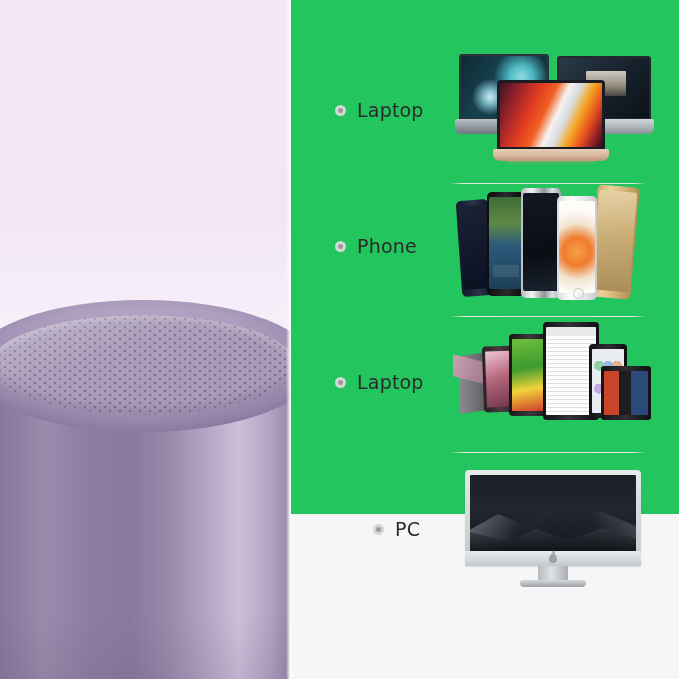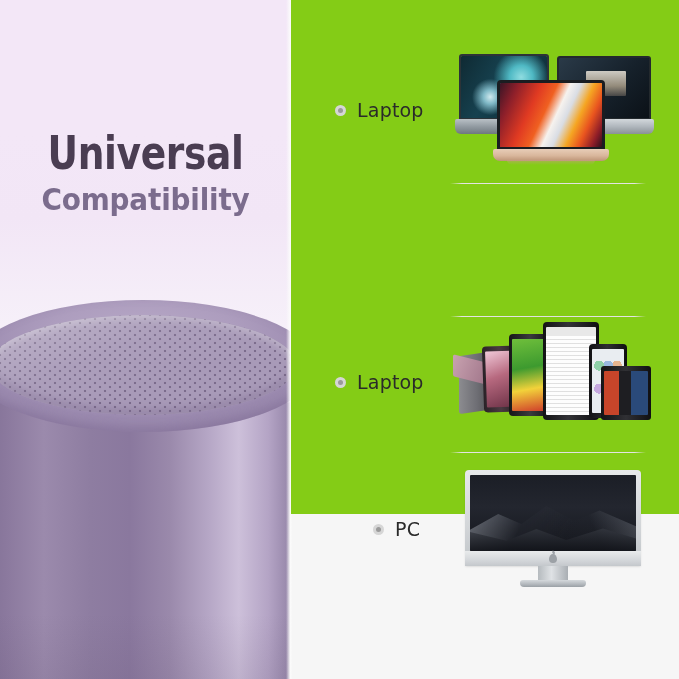--- a/index.html
+++ b/index.html
@@ -154,21 +154,21 @@
     border-radius: 50%;
     background: linear-gradient(160deg, rgba(255,255,255,0.30) 0%, rgba(255,255,255,0.05) 38%, rgba(255,255,255,0) 62%);
     pointer-events: none;
   }
 
   
   .right-panel {
     position: absolute;
     left: 291px; top: 0;
     width: 388px; height: 514px;
-    background: #84cc16;
+    background: #22c55e;
   }
 
   .row {
     position: absolute;
     left: 0;
     width: 388px;
     height: 136px;
   }
   .row-1 { top: 42px; }
   .row-2 { top: 178px; }
@@ -461,24 +461,20 @@
     border-radius: 3px 3px 4px 4px;
   }
 </style>
 </head>
 <body>
 
 <div class="canvas">
 
   <div class="left-panel">
 
-    <div class="headline-wrap">
-      <div class="headline-1">Universal</div>
-      <div class="headline-2">Compatibility</div>
-    </div>
 
     <div class="speaker">
       <div class="speaker-body">
         <div class="speaker-body-shadow"></div>
 
       </div>
       <div class="chrome-ring"></div>
       <div class="speaker-top">
         <div class="speaker-mesh"></div>
         <div class="speaker-mesh-sheen"></div>
@@ -512,20 +508,46 @@
           <div class="lt-screen">
               <div class="scr-img"></div>
             </div>
           <div class="lt-base"></div>
           <div class="lt-foot"></div>
         </div>
       </div>
     </div>
     <div class="divider divider-1"></div>
 
+    <div class="row row-2">
+      <div class="row-label">
+        <span class="bullet"></span>
+        <span class="row-label-text">Phone</span>
+      </div>
+      <div class="media">
+        <div class="ph phone-1">
+            <div class="ph-scr"></div>
+          </div>
+        <div class="ph phone-2">
+            <div class="ph-scr">
+              <div class="ph-dock"></div>
+            </div>
+          </div>
+        <div class="ph phone-3">
+            <div class="ph-scr"></div>
+          </div>
+        <div class="ph phone-4">
+            <div class="ph-scr"></div>
+            <div class="ph-home"></div>
+          </div>
+        <div class="ph phone-5">
+            <div class="ph-scr"></div>
+          </div>
+      </div>
+    </div>
     <div class="divider divider-2"></div>
 
     <div class="row row-3">
       <div class="row-label">
         <span class="bullet"></span>
         <span class="row-label-text">Laptop</span>
       </div>
       <div class="media">
         <div class="tb tab-case"></div>
         <div class="tab-case-flap"></div>

